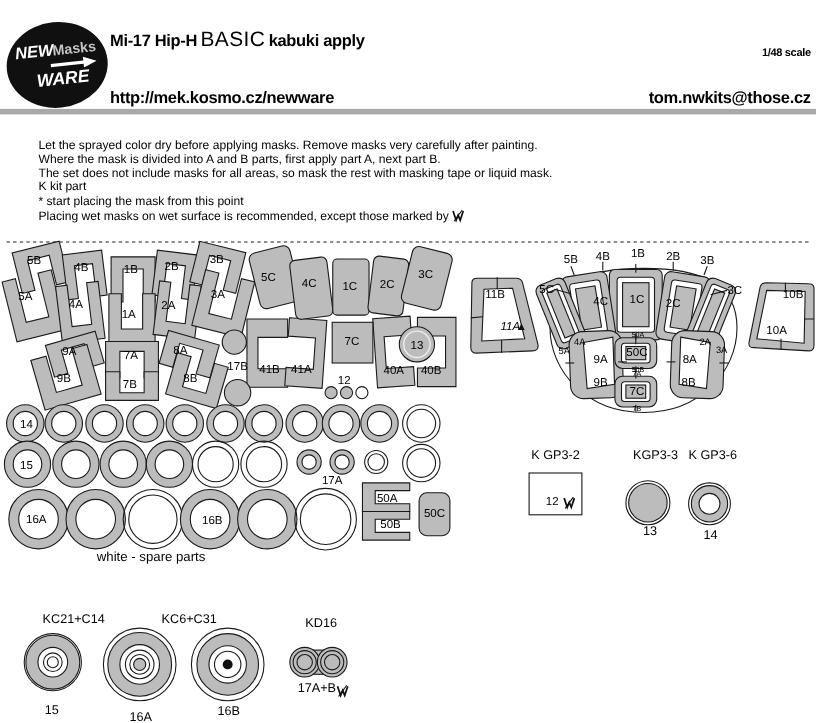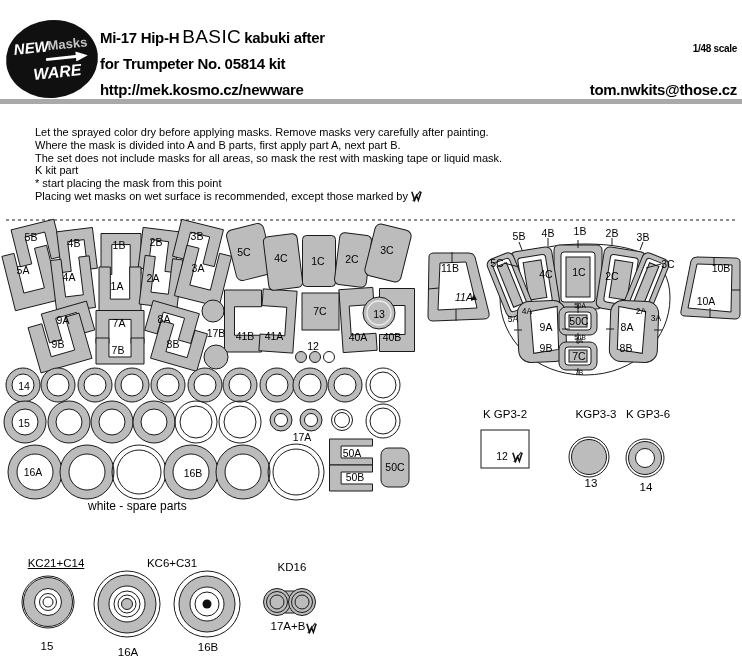--- a/index.html
+++ b/index.html
@@ -50,22 +50,21 @@
     <span class="lg1">NEW</span>
     <span class="lg2">Masks</span>
     <svg width="42" height="10" viewBox="0 0 42 10">
       <line x1="0" y1="5" x2="32" y2="5" stroke="#fff" stroke-width="3"></line>
       <polygon points="30,0 42,5 30,10" fill="#fff"></polygon>
     </svg>
     <span class="lg3">WARE</span>
   </div>
 
   <div class="hdr" id="scale">1/48 scale</div>
-  <div class="hdr" id="subtitle"><span>Mi-17 Hip-H</span><span class="basic">BASIC</span><span>kabuki after</span></div>
-  <div class="hdr" id="kitline">for Trumpeter No. 05814 kit</div>
+  <div class="hdr" id="subtitle"><span>Mi-17 Hip-H</span><span class="basic">BASIC</span><span>kabuki apply</span></div>
   <div class="hdr" id="website">http://mek.kosmo.cz/newware</div>
   <div class="hdr" id="email">tom.nwkits@those.cz</div>
   <div id="divider"></div>
 
   <div id="instructions">
     <div class="iline">Let the sprayed color dry before applying masks. Remove masks very carefully after painting.</div>
     <div class="iline">Where the mask is divided into A and B parts, first apply part A, next part B.</div>
     <div class="iline">The set does not include masks for all areas, so mask the rest with masking tape or liquid mask.</div>
     <div class="iline">K kit part</div>
     <div class="iline">*  start placing the mask from this point</div>
@@ -470,21 +469,21 @@
       <span class="lbl" style="left: 450px; top: 268px;">11B</span>
       <span class="lbl" style="left: 464px; top: 297px; font-style: italic;">11A</span>
       <span class="lbl" style="left: 721px; top: 268px;">10B</span>
       <span class="lbl" style="left: 706px; top: 301px;">10A</span>
       <span class="lbl g" style="left: 505px; top: 414px;">K GP3-2</span>
       <span class="lbl g" style="left: 596px; top: 414px;">KGP3-3</span>
       <span class="lbl g" style="left: 648px; top: 414px;">K GP3-6</span>
       <span class="lbl" style="left: 502px; top: 456px;">12</span>
       <span class="lbl g" style="left: 591px; top: 483px;">13</span>
       <span class="lbl g" style="left: 646px; top: 487px;">14</span>
-      <span class="lbl g" style="left: 56px; top: 563px; text-decoration: underline;">KC21+C14</span>
+      <span class="lbl g" style="left: 67px; top: 563px;">KC21+C14</span>
       <span class="lbl g" style="left: 47px; top: 646px;">15</span>
       <span class="lbl g" style="left: 172px; top: 563px;">KC6+C31</span>
       <span class="lbl g" style="left: 128px; top: 652px;">16A</span>
       <span class="lbl g" style="left: 208px; top: 647px;">16B</span>
       <span class="lbl g" style="left: 292px; top: 567px;">KD16</span>
       <span class="lbl g" style="left: 288px; top: 626px;">17A+B</span>
     </div>
 
   <div id="note">white - spare parts</div>
 </div>

